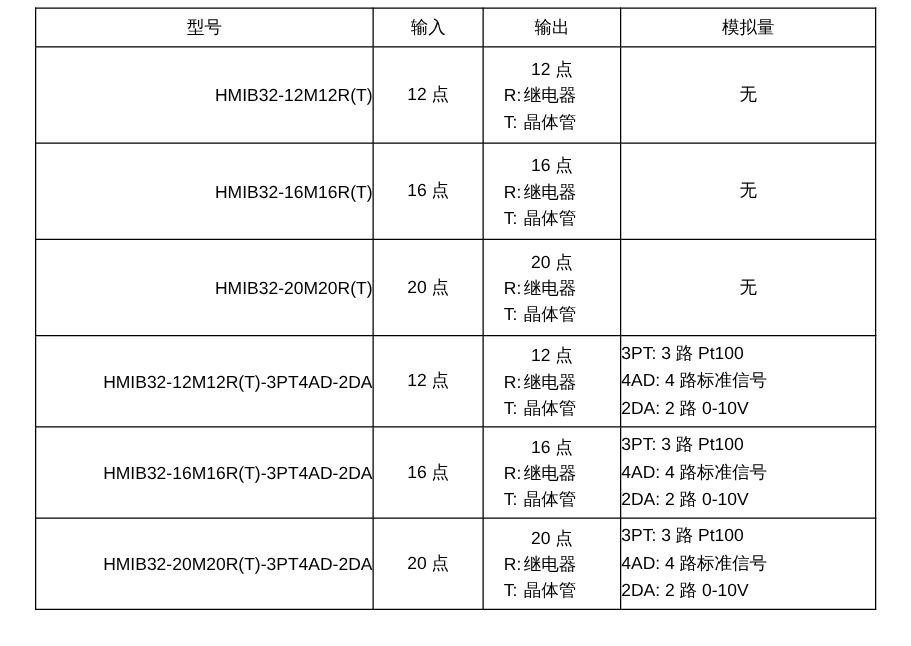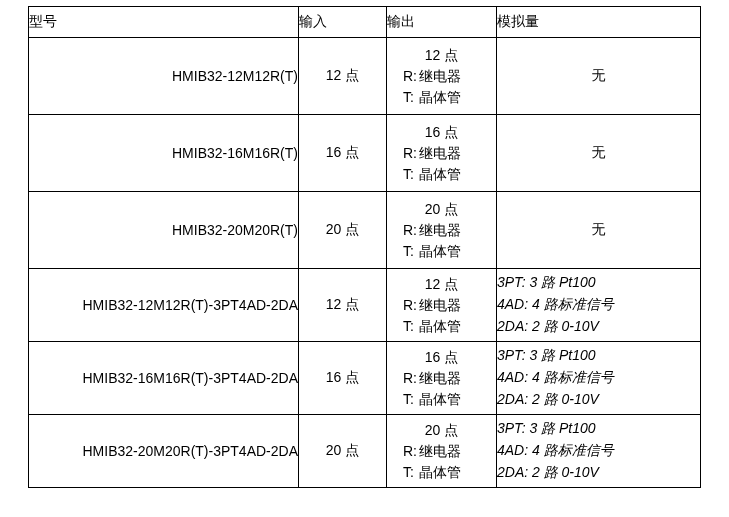--- a/index.html
+++ b/index.html
@@ -33,21 +33,21 @@
     font-weight: normal;
     font-size: 14px;
   }
   col.c-model  { width: 270px; }
   col.c-input  { width: 88px; }
   col.c-output { width: 110px; }
   col.c-analog { width: 204px; }
 
   thead td {
     height: 30px;
-    text-align: left;
+    text-align: center;
     font-size: 14.5px;
   }
   .cell-model {
     text-align: right;
     font-size: 14.5px;
     padding: 4px 2px;
     line-height: 1.3;
   }
   .cell-input {
     text-align: center;
@@ -76,21 +76,20 @@
     line-height: 1.55;
     font-size: 14px;
   }
   .cell-analog.none {
     text-align: center;
     padding-left: 0;
   }
   .an-line {
     display: block;
     white-space: nowrap;
-    font-style: italic;
   }
   .row-tall td { height: 76px; }
   .row-mid td { height: 72px; }
 </style>
 </head>
 <body>
 
 <div class="page">
   <table class="spec">
     <colgroup>

